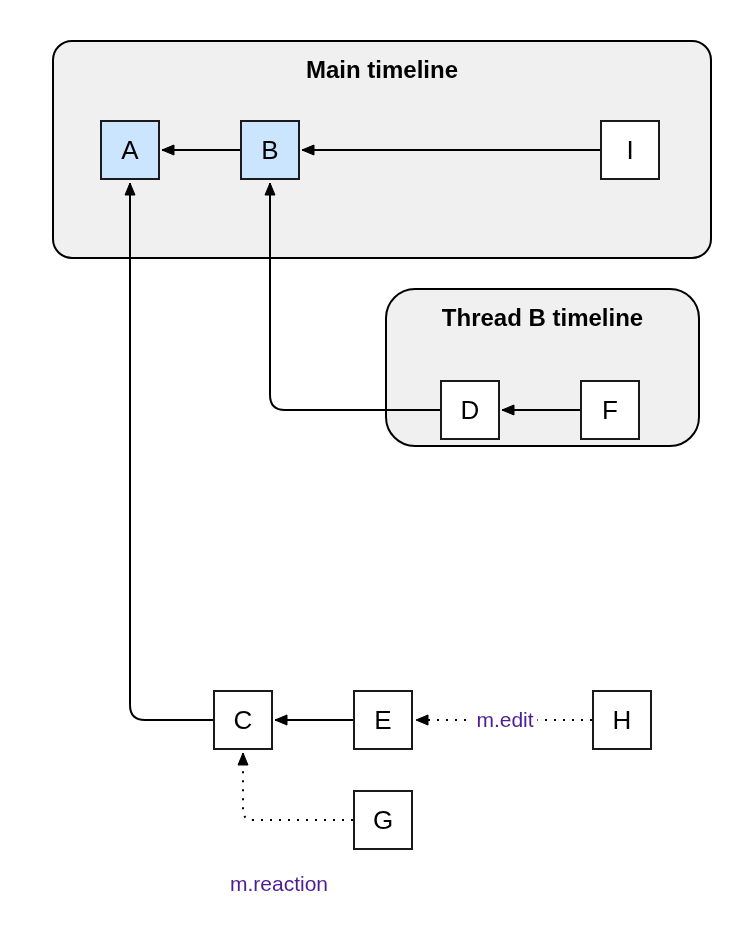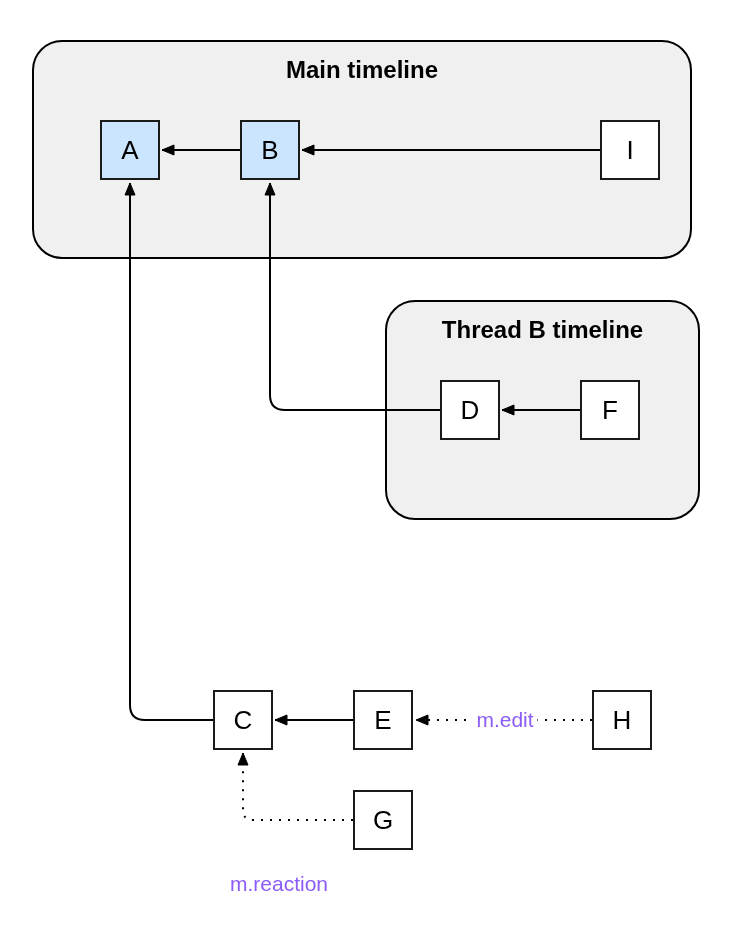--- a/index.html
+++ b/index.html
@@ -15,22 +15,22 @@
     background: #ffffff;
     overflow: hidden;
   }
   .group {
     position: absolute;
     background: #f0f0f0;
     border: 2px solid #000000;
     box-sizing: border-box;
     z-index: 1;
   }
-  .group-main    { left: 32px;  top: 40px;  width: 660px; height: 219px; border-radius: 30px; }
-  .group-threadb { left: 385px; top: 300px; width: 315px; height: 220px; border-radius: 30px; text-decoration: underline; }
+  .group-main    { left: 52px;  top: 40px;  width: 660px; height: 219px; border-radius: 20px; }
+  .group-threadb { left: 385px; top: 288px; width: 315px; height: 159px; border-radius: 30px; text-decoration: underline; }
   .group-threada { left: 158px; top: 540px; width: 556px; height: 360px; border-radius: 40px; }
   .group-title {
     position: absolute;
     top: 14px;
     left: 0;
     width: 100%;
     text-align: center;
     font-size: 24px;
     font-weight: bold;
     color: #000000;
@@ -65,21 +65,21 @@
   .node-c { left: 213px; top: 690px; }
   .node-e { left: 353px; top: 690px; }
   .node-h { left: 592px; top: 690px; }
   .node-g { left: 353px; top: 790px; }
   .edge-label {
     position: absolute;
     transform: translate(-50%, -50%);
     background: #ffffff;
     padding: 1px 4px;
     font-size: 21px;
-    color: #8b5cf6;
+    color: #4c1d95;
     white-space: nowrap;
     z-index: 3;
   }
   .edge-label-edit     { left: 505px; top: 720px; }
   .edge-label-reaction { left: 279px; top: 850px; margin-top: 34px; }
 </style>
 </head>
 <body>
 
 <div class="canvas">

